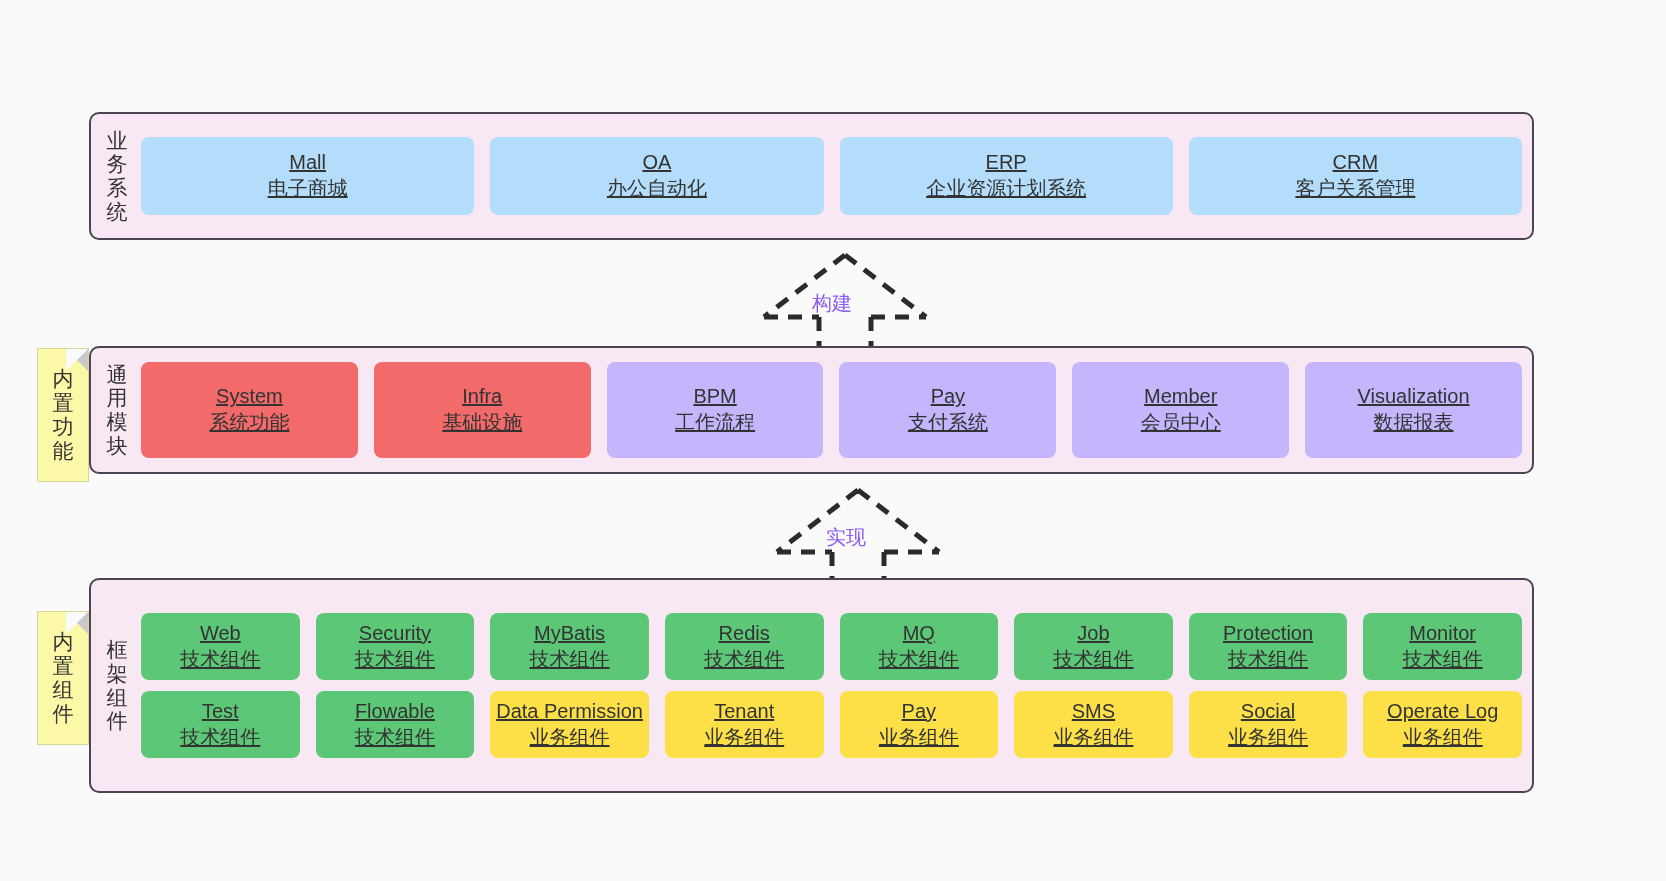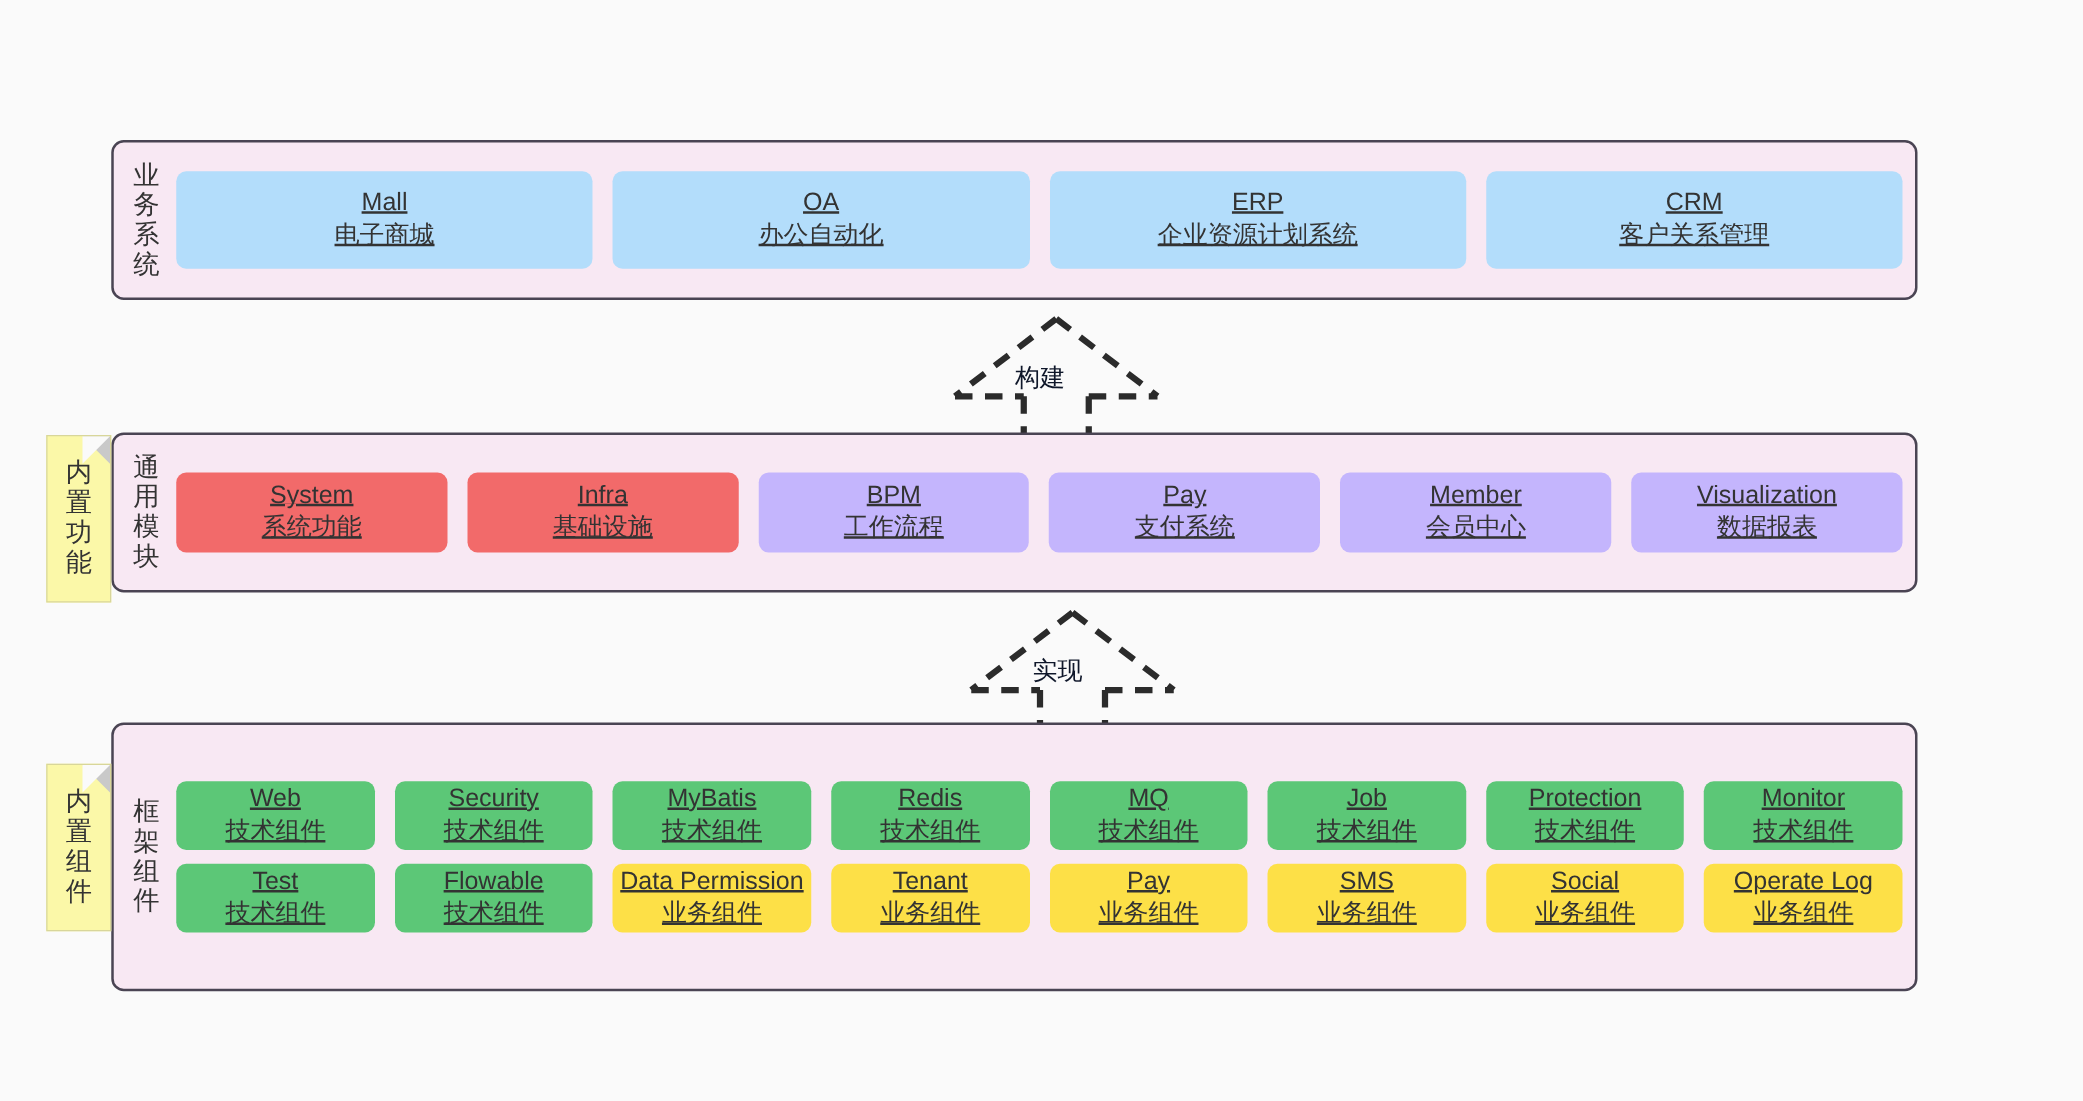--- a/index.html
+++ b/index.html
@@ -93,34 +93,34 @@
   }
 
   
   #layer-modules {
     left: 89px;
     top: 346px;
     width: 1445px;
     height: 128px;
   }
   #layer-modules .card {
-    height: 64px;
+    height: 96px;
   }
   .c-red   { background: #f26a6a; }
   .c-pink  { background: #c4b5fd; }
 
   
   #layer-framework {
     left: 89px;
     top: 578px;
     width: 1445px;
     height: 215px;
   }
   #layer-framework .card {
-    height: 55px;
+    height: 67px;
   }
   .c-green  { background: #5cc777; }
   .c-green2 { background: #fde047; }
 
   
   .note {
     position: absolute;
     width: 52px;
     box-sizing: border-box;
     background: #fbf8a8;
@@ -164,21 +164,21 @@
     width: 170px;
     height: 96px;
   }
   #arrow-build  { left: 760px; top: 251px; }
   #arrow-impl   { left: 773px; top: 486px; }
 
   .arrow-label {
     position: absolute;
     font-size: 20px;
     line-height: 1;
-    color: #0f172a;
+    color: #8b5cf6;
     white-space: nowrap;
     background: transparent;
   }
   #arrow-build-label { left: 812px; top: 293px; }
   #arrow-impl-label  { left: 826px; top: 527px; text-align: right; }
 </style>
 </head>
 <body>
 
 <div class="layer" id="layer-business">

